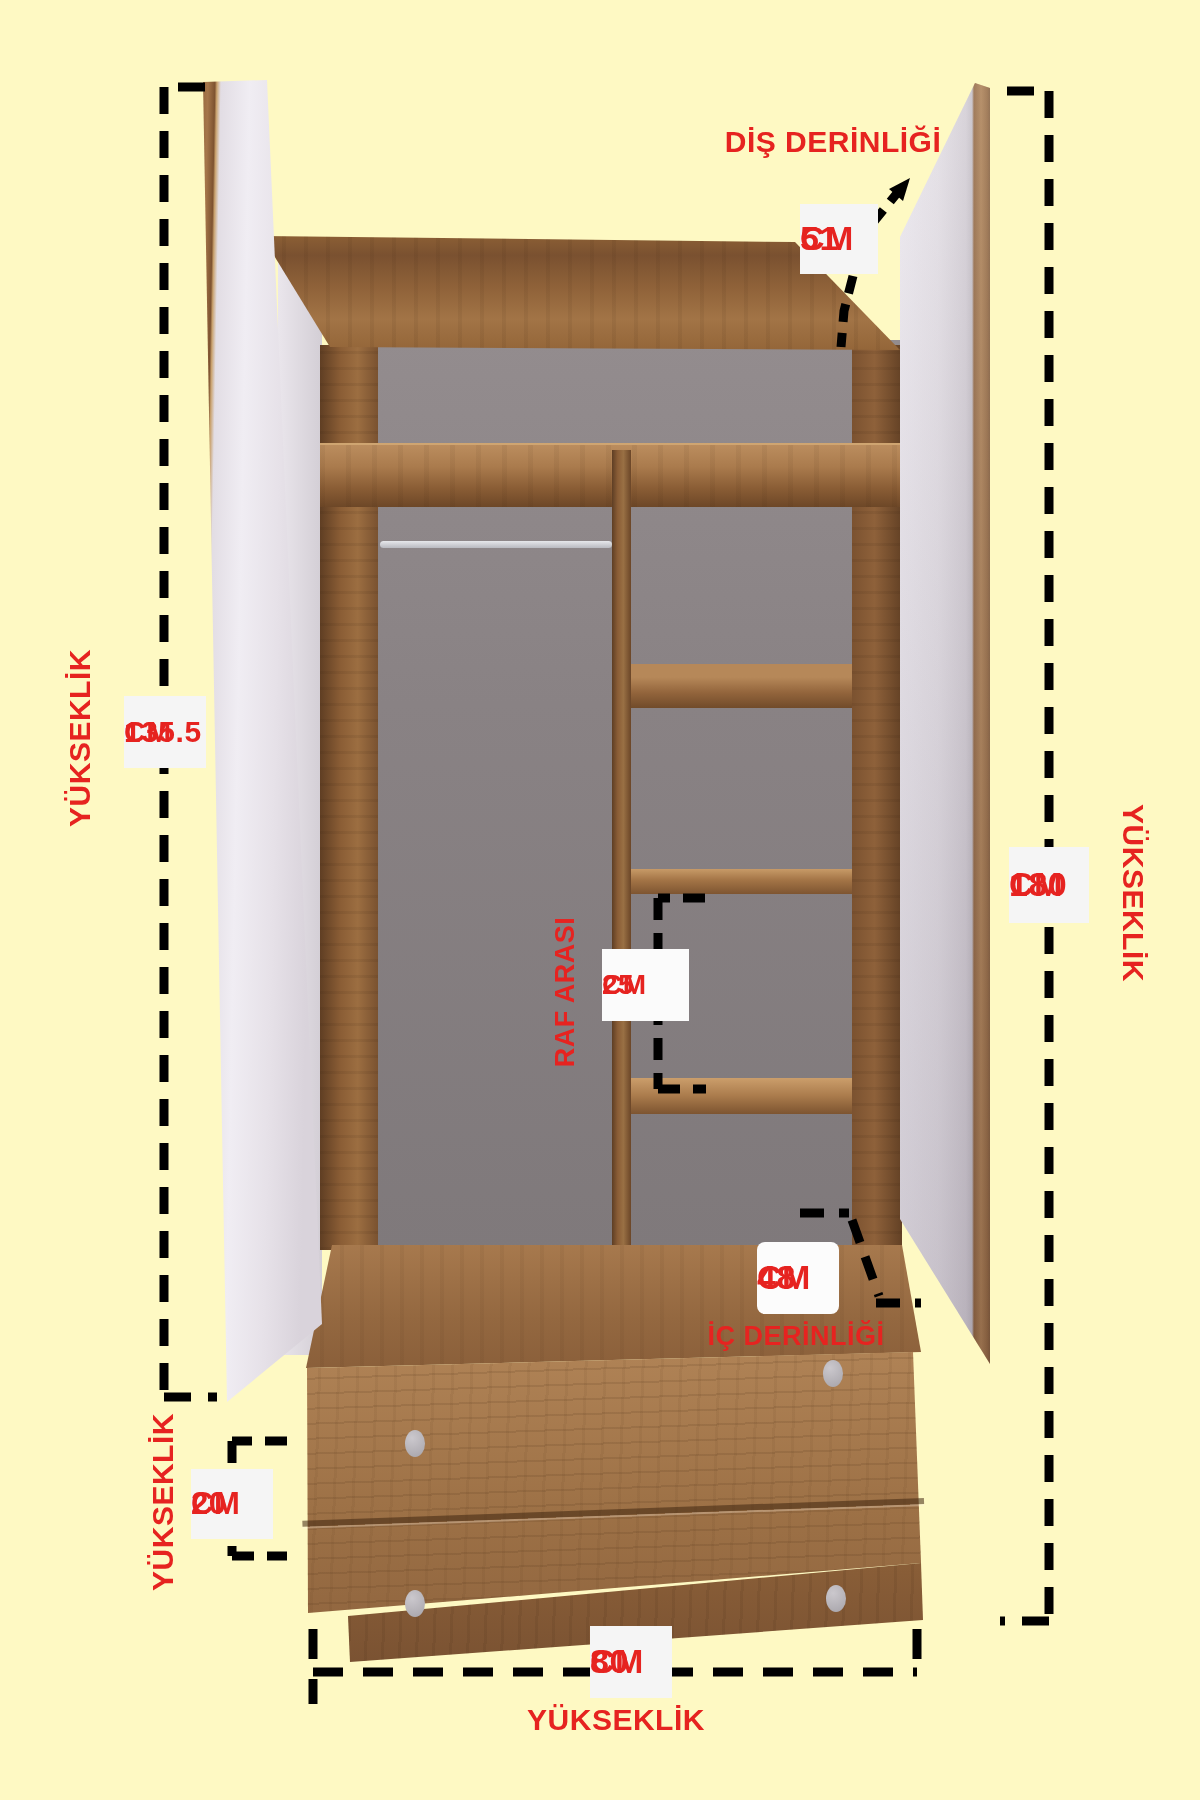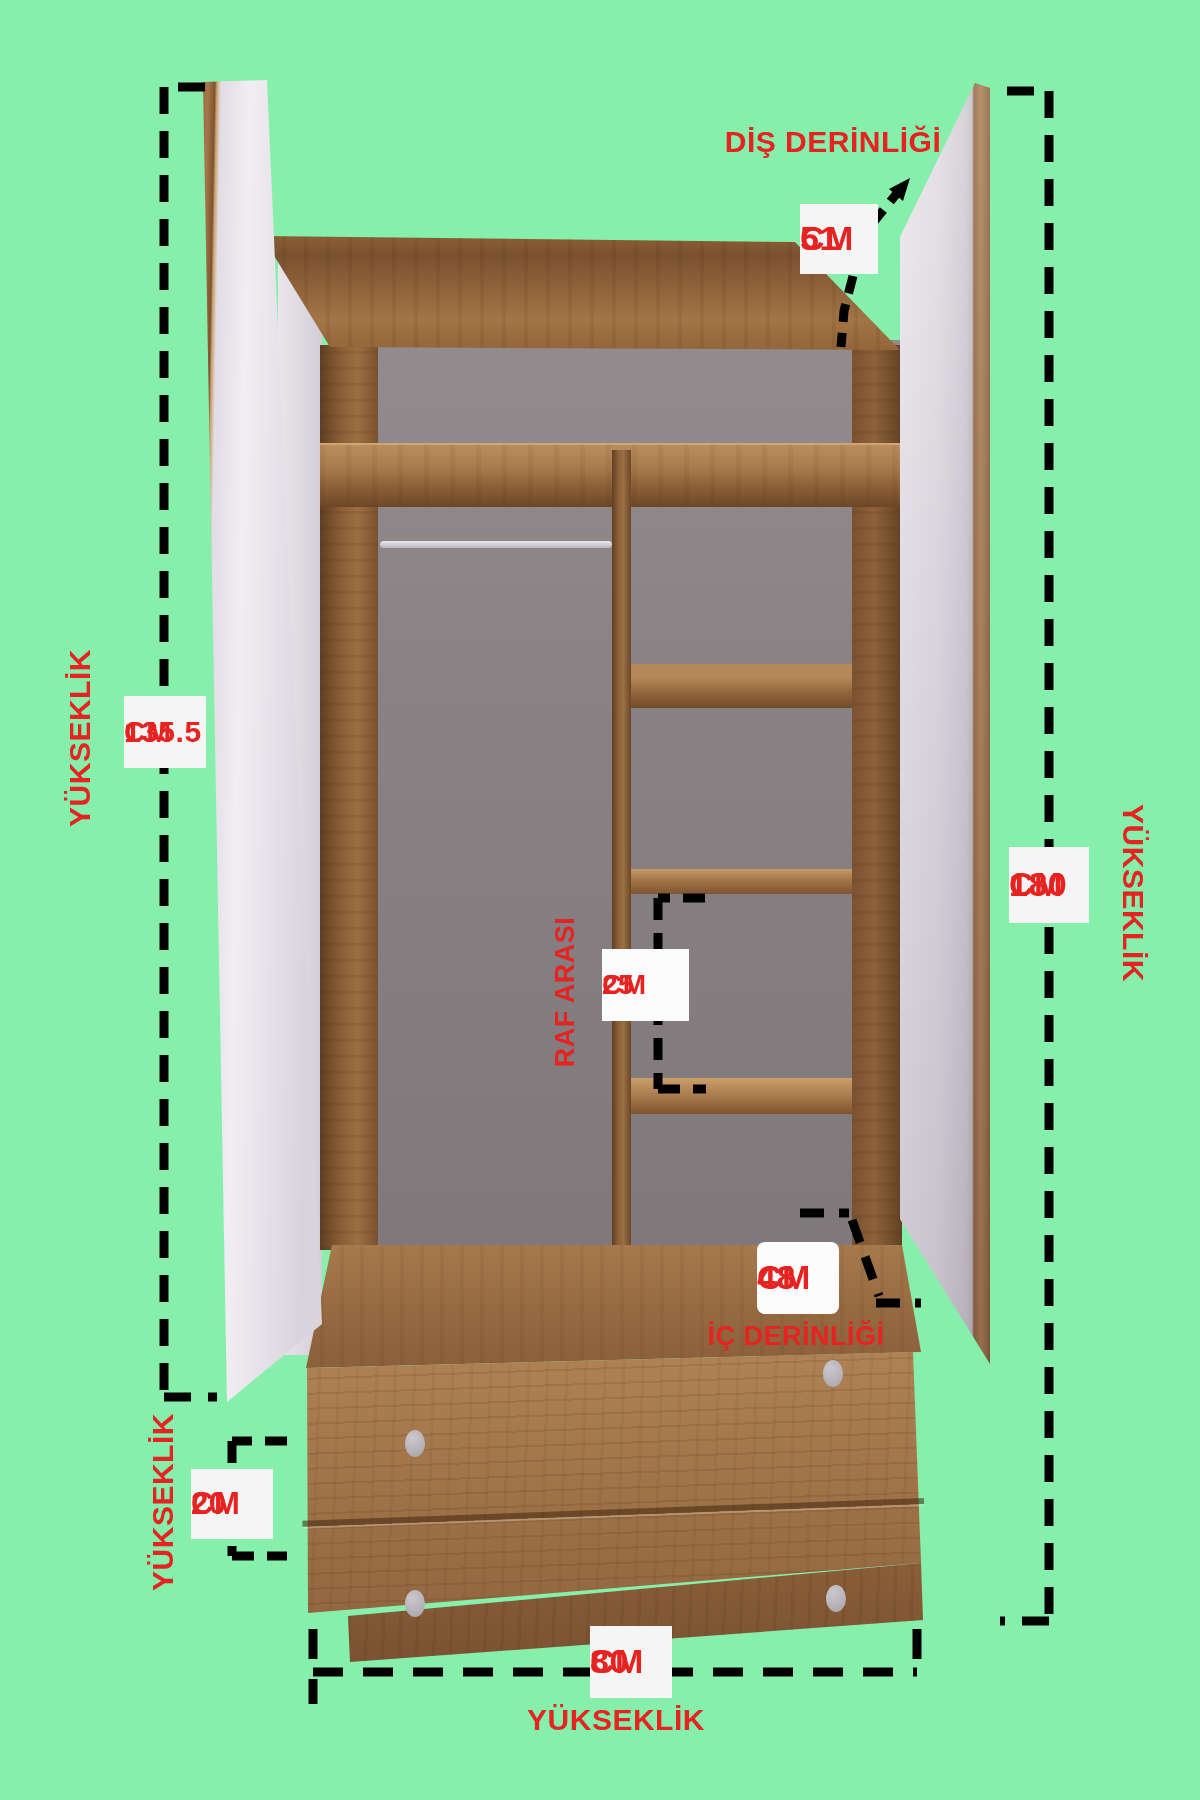--- a/index.html
+++ b/index.html
@@ -1,16 +1,16 @@
 <!DOCTYPE html>
 <html><head>
 <meta charset="utf-8">
 <style>
   html,body{margin:0;padding:0;background:#fff;}
-  #canvas{position:relative;width:1200px;height:1800px;background:#86efac;overflow:hidden;
+  #canvas{position:relative;width:1200px;height:1800px;background:#fef9c3;overflow:hidden;
           font-family:"Liberation Sans",sans-serif;}
   #canvas *{position:absolute;box-sizing:border-box;}
   .dim-box{background:#f5f5f5;color:#e62320;font-weight:bold;text-align:center;
            display:flex;flex-direction:column;justify-content:center;line-height:1.04;letter-spacing:.5px;text-decoration:underline;}
   .dim-title{color:#e62320;font-weight:bold;text-align:center;letter-spacing:.5px;line-height:1.08;background:transparent;}
   .vlabel{height:36px;display:flex;align-items:center;justify-content:center;white-space:nowrap;}
   .rotccw{transform:rotate(-90deg);}
   .rotcw{transform:rotate(90deg);}
 
   

